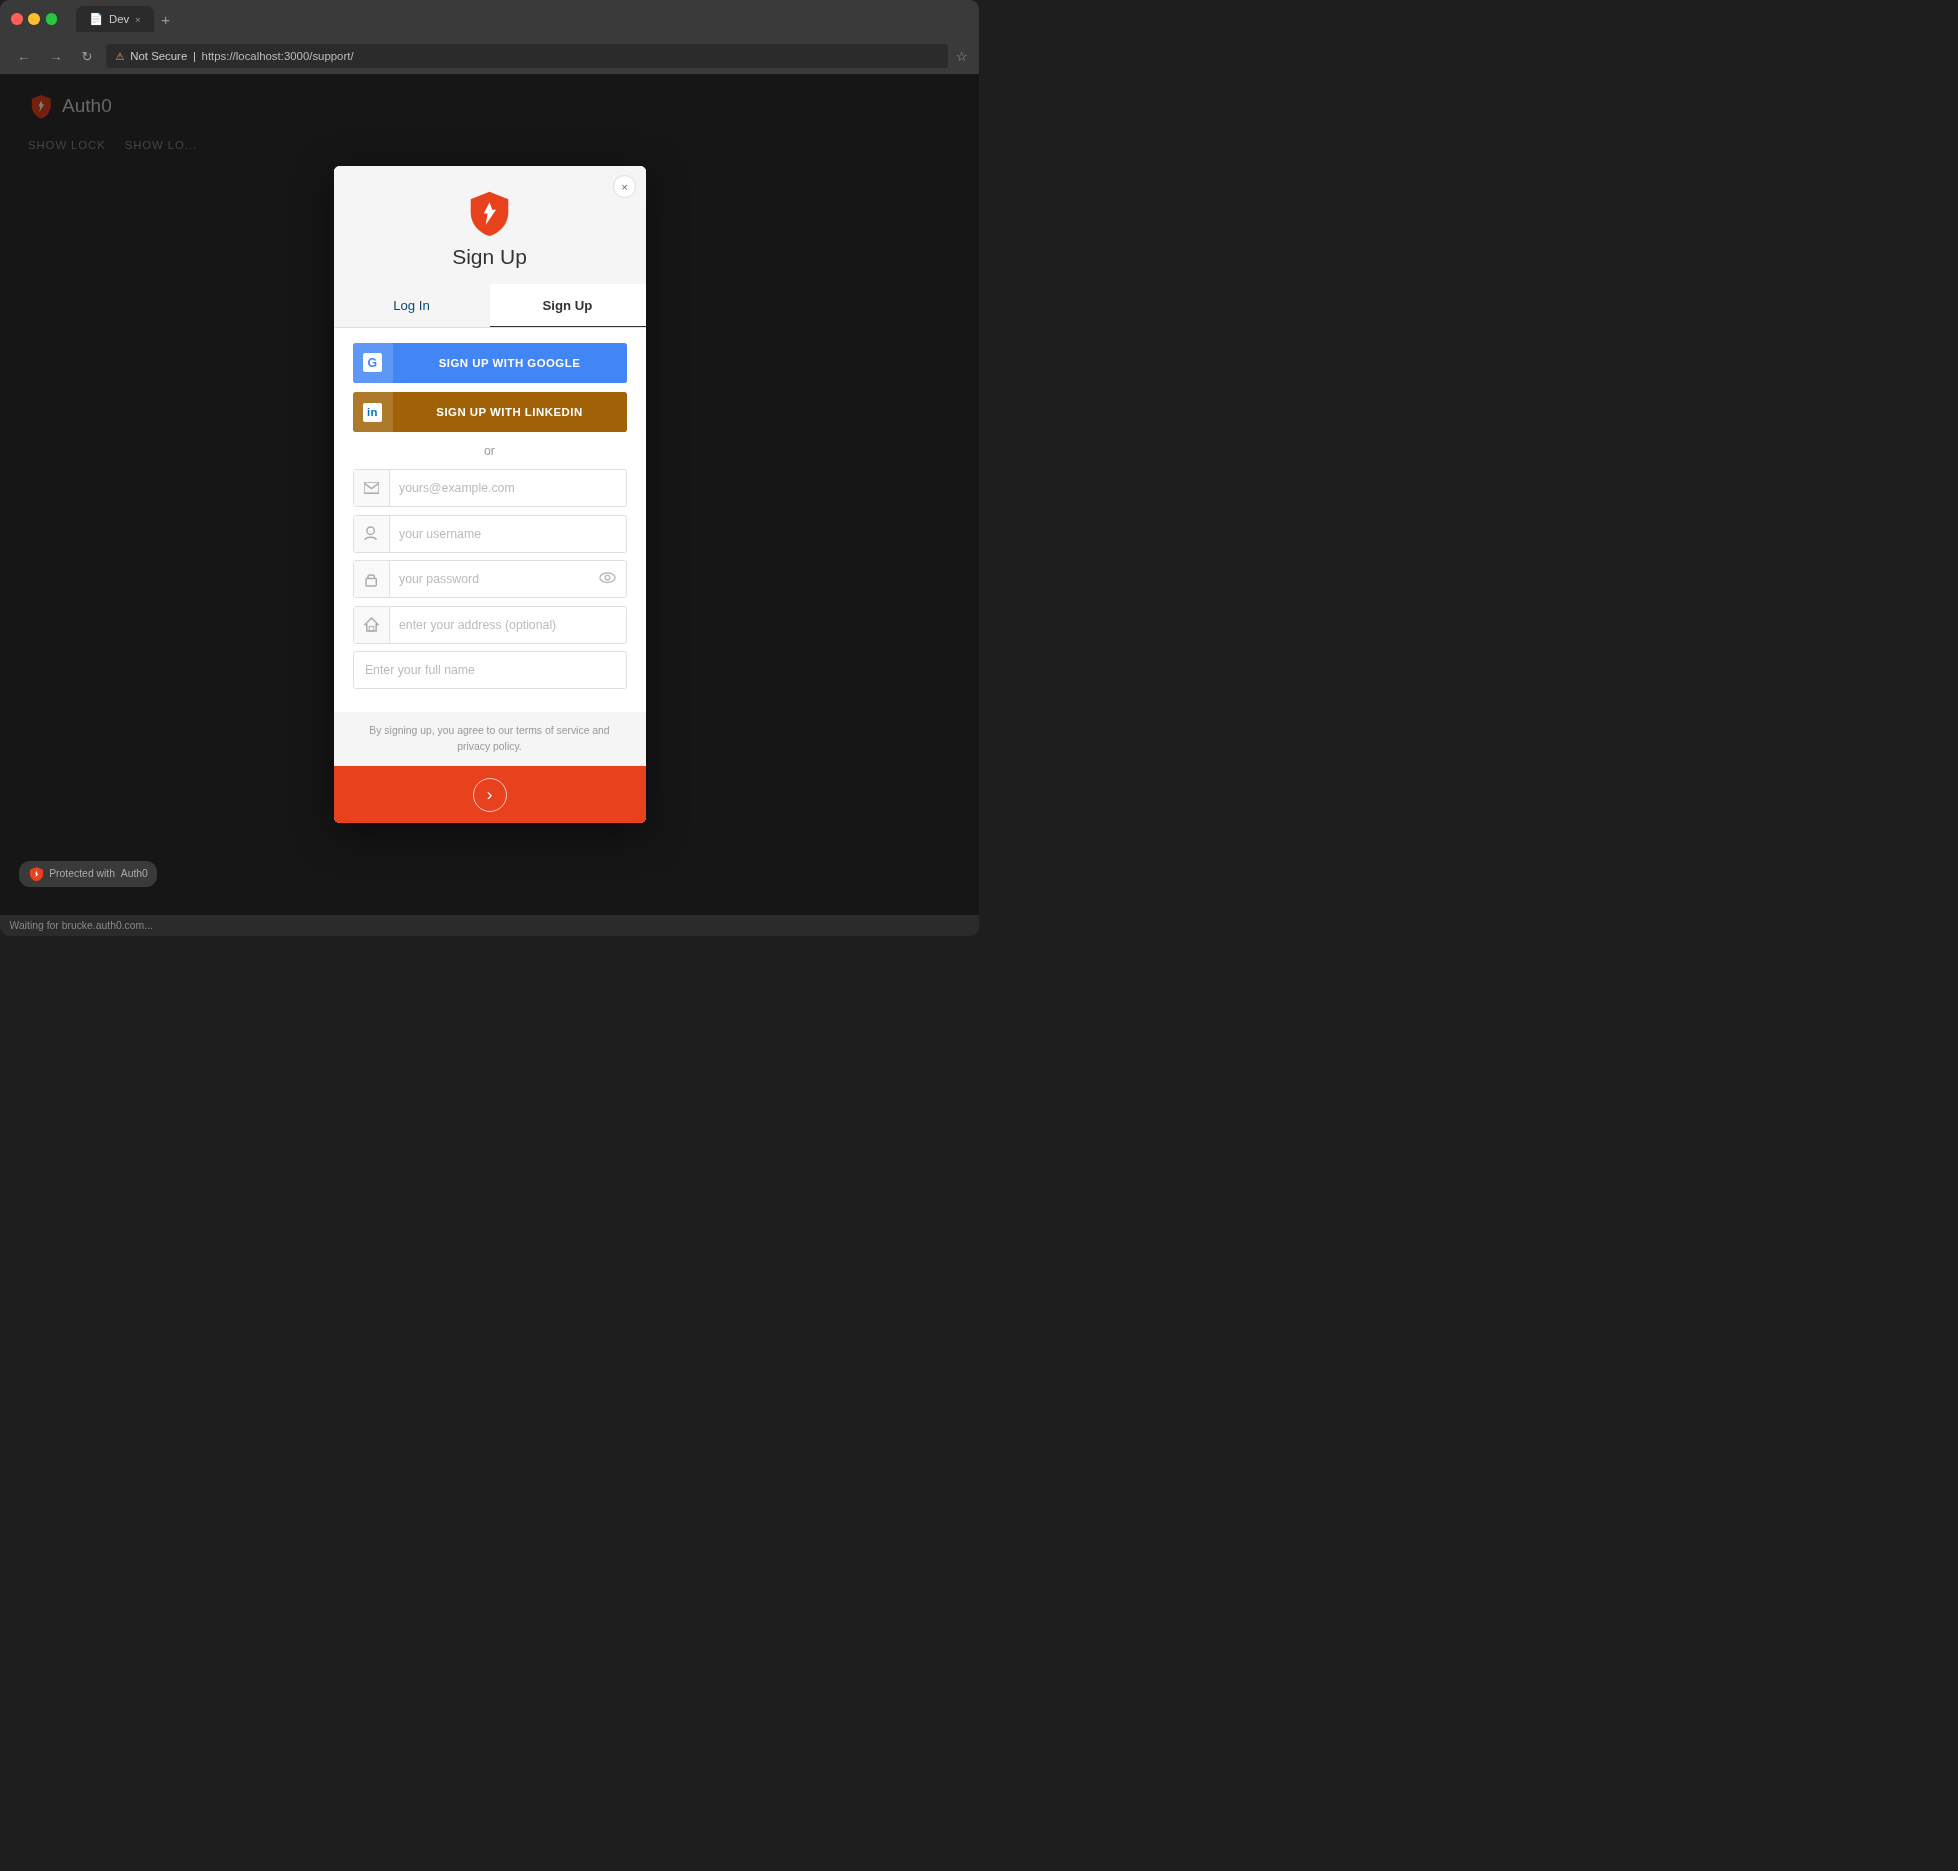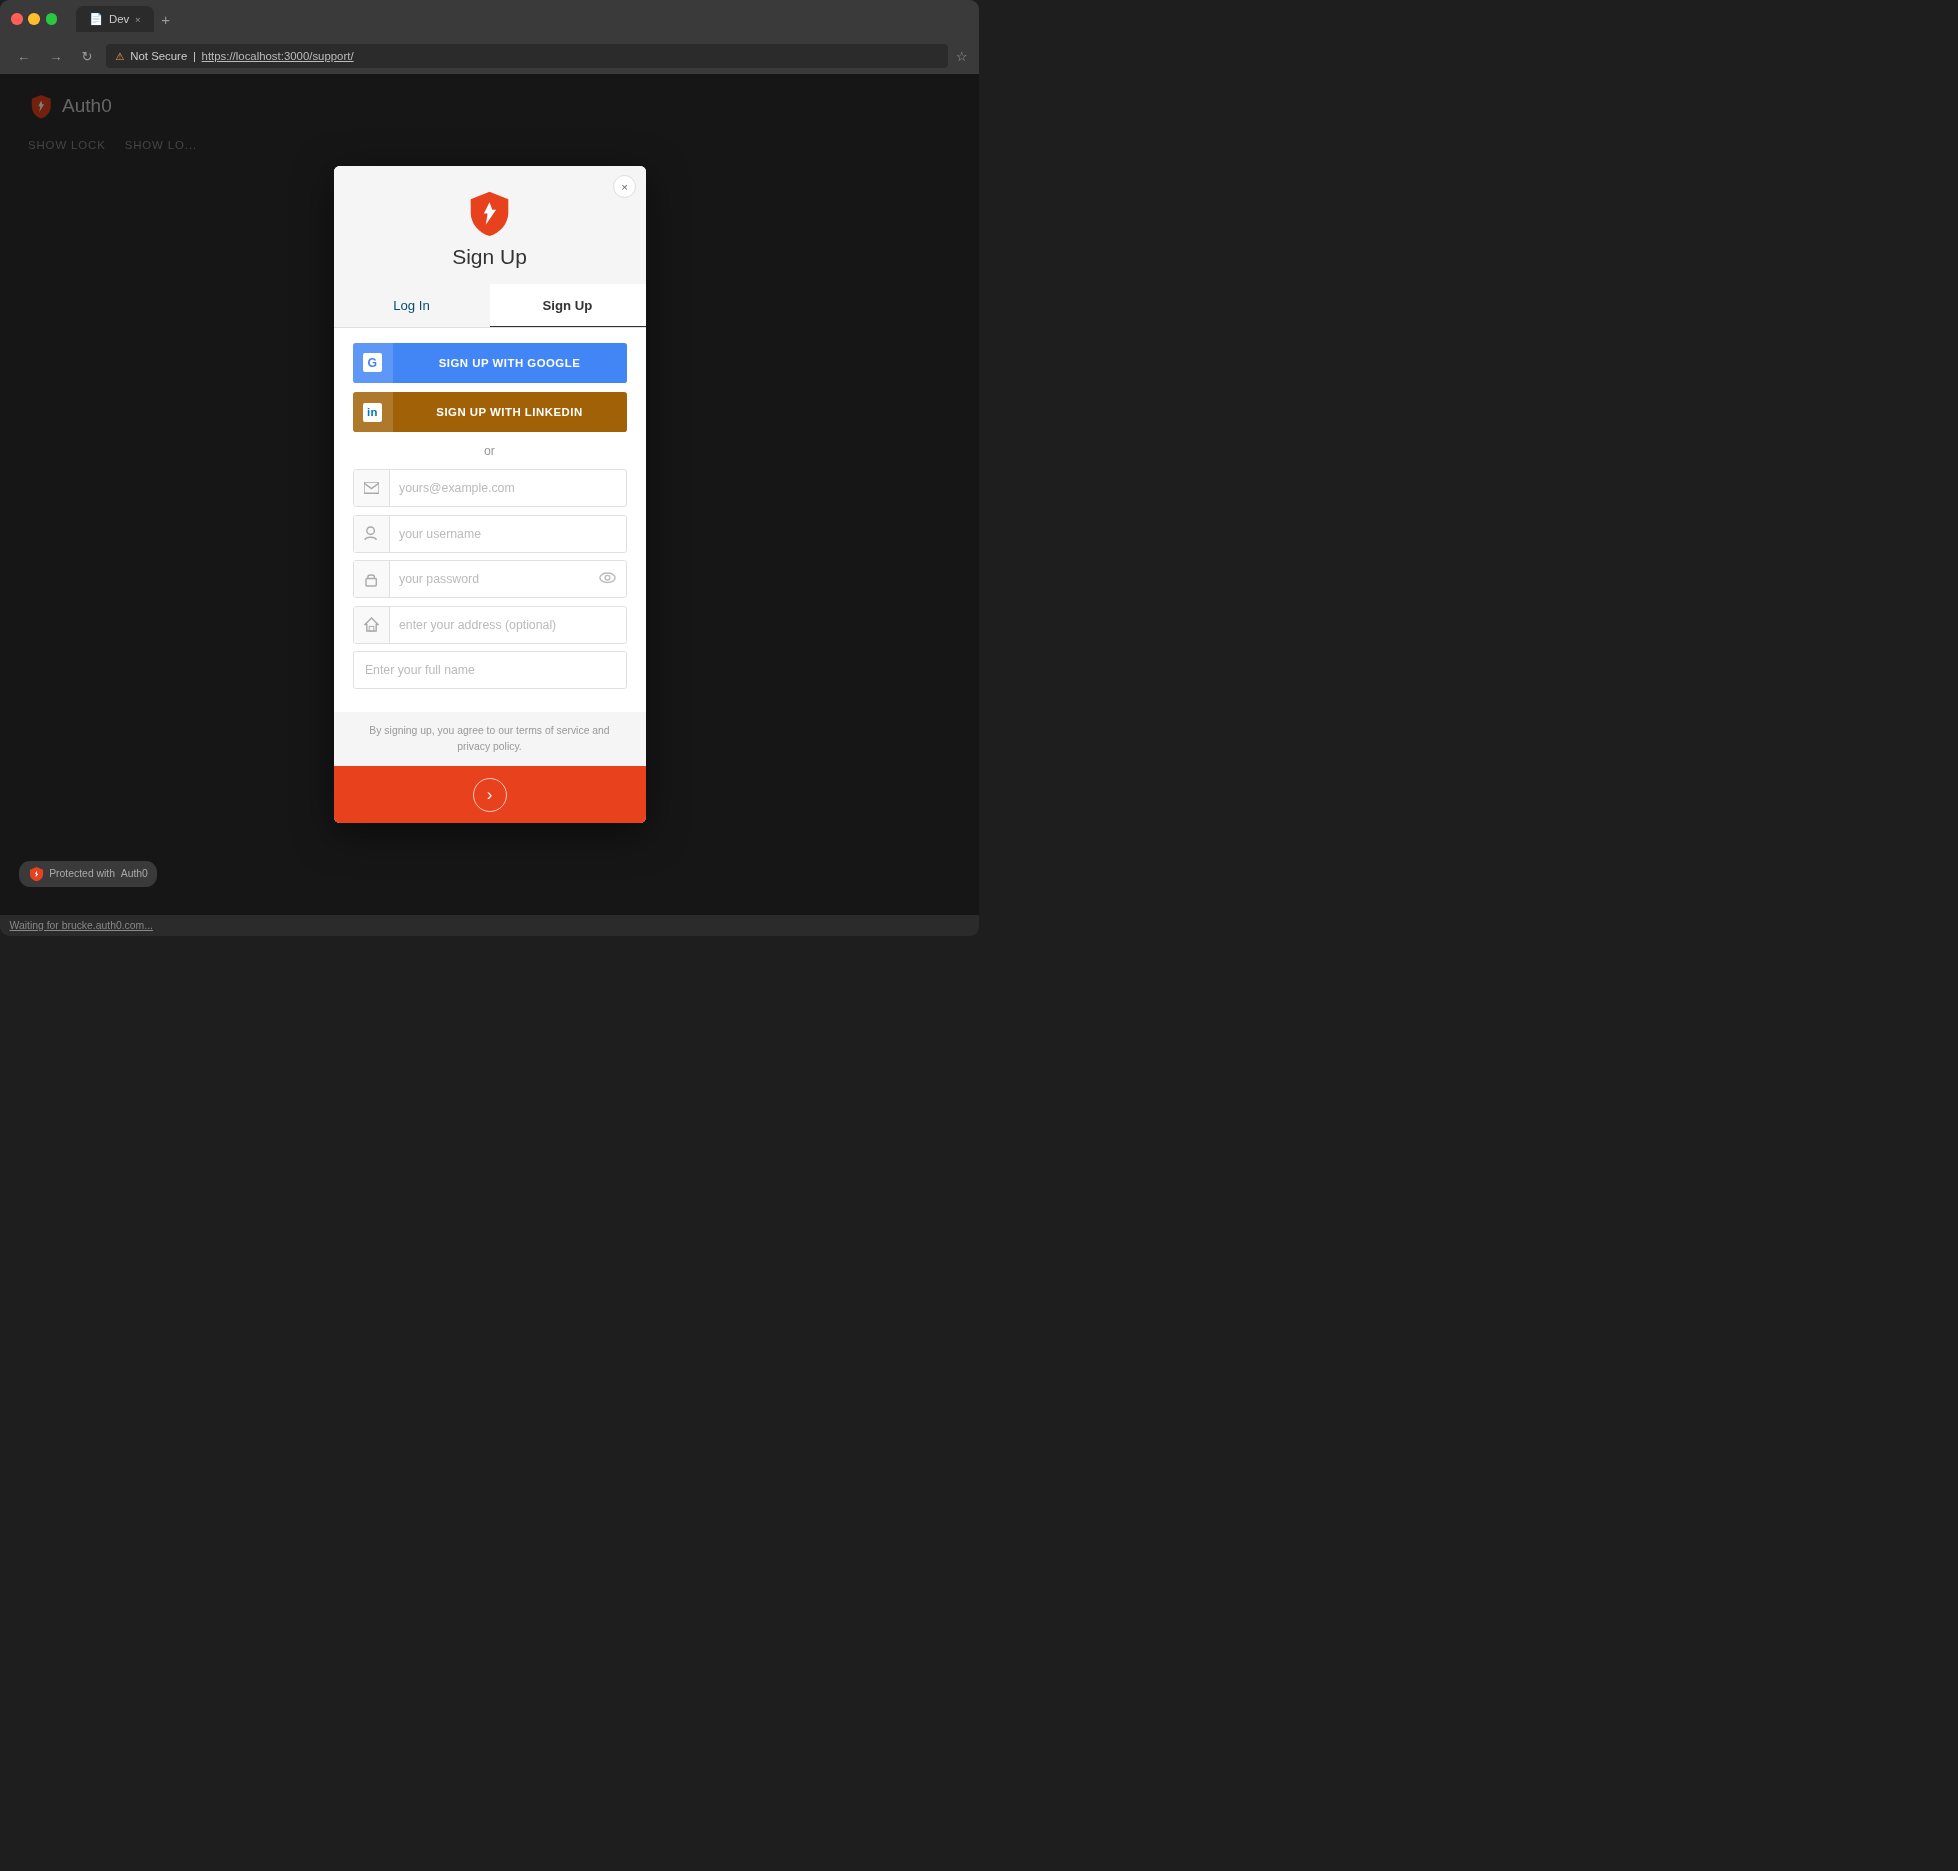--- a/index.html
+++ b/index.html
@@ -111,21 +111,20 @@
       font-size: 11.4px;
       color: #ccc;
     }
 
     .address-bar .warning {
       color: #e8a04a;
       font-size: 10.4px;
     }
 
     .address-bar .url {
-      text-decoration: underline;
       color: #bbb;
     }
 
     .star-btn {
       background: none;
       border: none;
       color: #999;
       font-size: 13.2px;
       cursor: pointer;
     }
@@ -413,21 +412,20 @@
     
     .status-bar {
       background: #2b2b2b;
       height: 21px;
       display: flex;
       align-items: center;
       padding: 0 9.5px;
       font-size: 10.4px;
       color: #888;
       flex-shrink: 0;
-      text-decoration: underline;
     }
 
     
     .protected-badge {
       position: absolute;
       bottom: 28px;
       left: 19px;
       background: #3a3a3a;
       border-radius: 11px;
       padding: 5.7px 9.5px;

